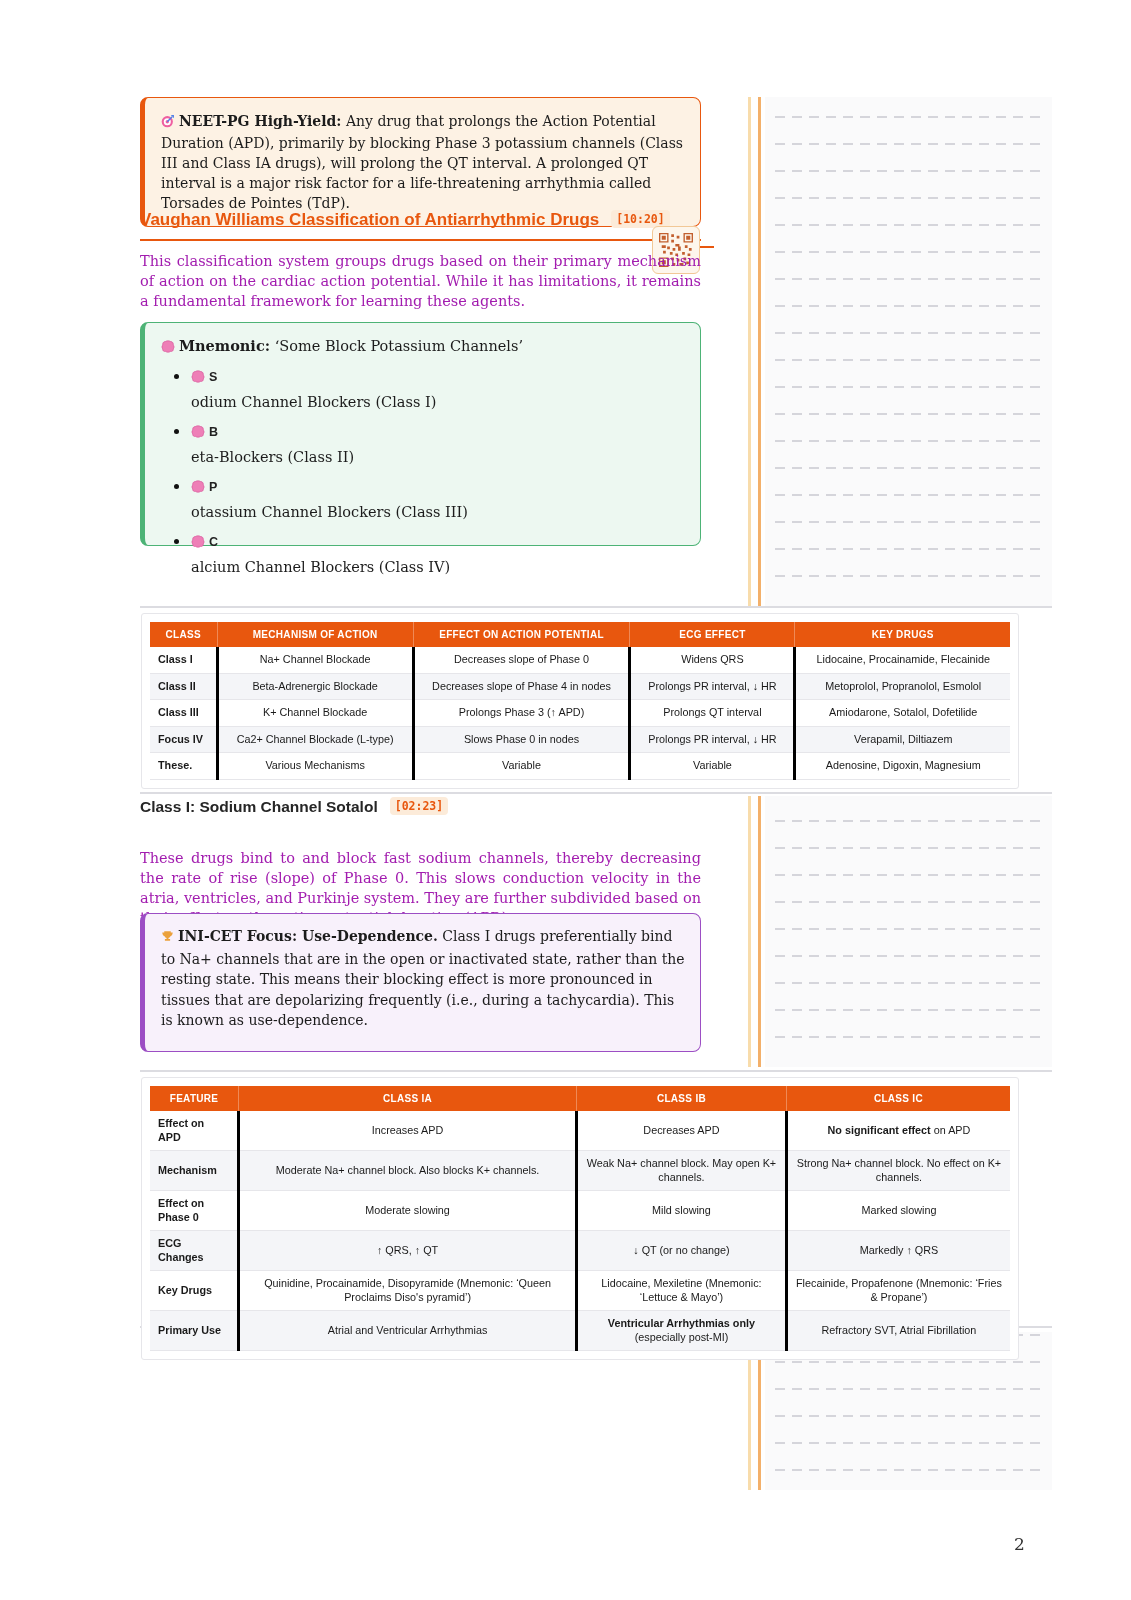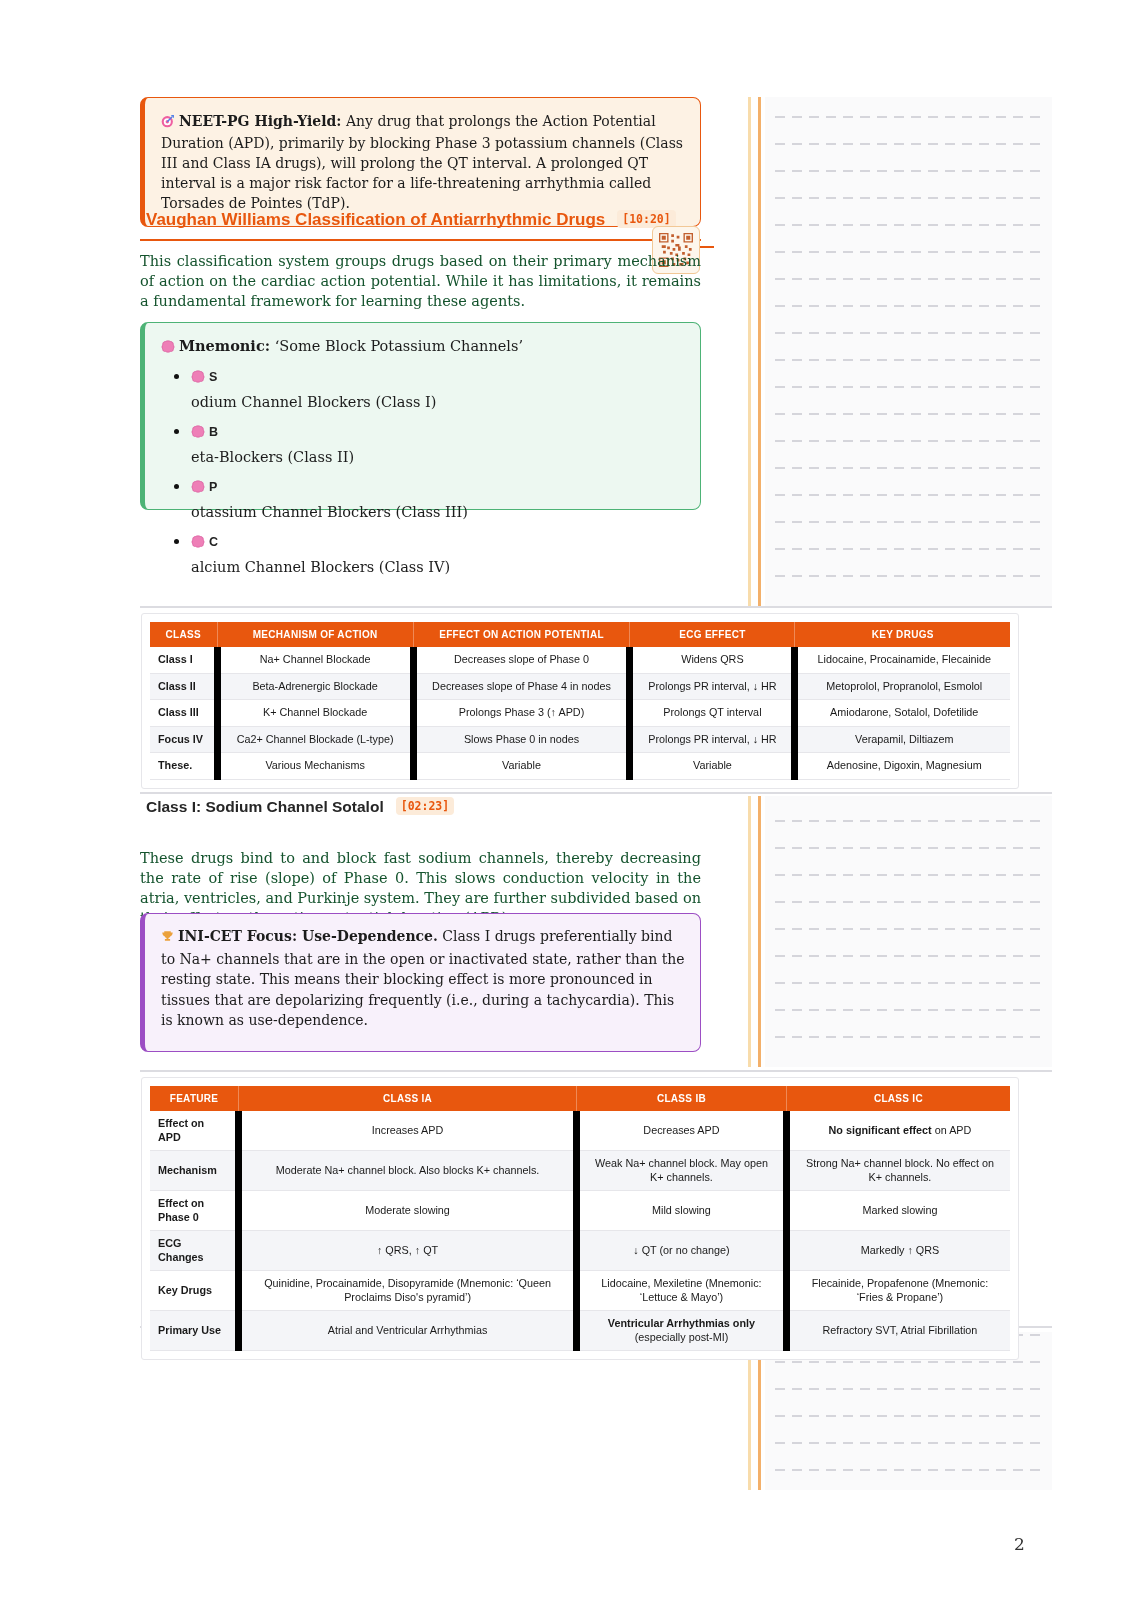--- a/index.html
+++ b/index.html
@@ -14,31 +14,31 @@
              padding:13px 15px 13px 16px;font-size:14px;line-height:20px;}
   .co-green{border:1.5px solid #4db376;border-left:5px solid #4db376;background:#edf8f1;
             padding:13px 16px;font-size:14.5px;line-height:20px;}
   .co-purple{border:1.5px solid #9c4ec4;border-left:5px solid #9c4ec4;background:#f8f1fb;
              padding:12px 15px 12px 16px;font-size:14px;line-height:20.5px;}
   .callout b{font-weight:700;}
 
   .icon{display:inline-block;vertical-align:-2px;margin-right:4px;}
 
   
-  .sec-head{position:absolute;left:140px;width:561px;white-space:nowrap;margin-left:6px;}
+  .sec-head{position:absolute;left:140px;width:561px;white-space:nowrap;}
   .h-orange{font-size:17px;font-weight:700;color:#e8570e;}
   .h-dark{font-size:15.5px;font-weight:700;color:#262626;}
   .badge{display:inline-block;margin-left:12px;font-family:"DejaVu Sans Mono",monospace;
          font-size:11.5px;font-weight:700;color:#e8570e;background:#fcebd9;border-radius:4px;
          padding:2px 5px;vertical-align:2px;}
   .underline{position:absolute;height:2px;background:#e8570e;}
 
   
   .para{position:absolute;left:140px;width:561px;margin:0;text-align:justify;
-        font-family:"DejaVu Serif","Liberation Serif",serif;font-size:14.5px;line-height:20px;color:#14532d;}
+        font-family:"DejaVu Serif","Liberation Serif",serif;font-size:14.5px;line-height:20px;color:#a21caf;}
 
   
   .mnemo-title{font-size:14.5px;line-height:20px;margin-bottom:6px;}
   .mnemo-item{position:relative;padding-left:30px;margin-top:4px;}
   .mnemo-head{position:relative;line-height:25px;}
   .dot{position:absolute;left:-17px;top:10px;width:5px;height:5px;border-radius:50%;background:#111;}
   .mnemo-letter{font-family:"Liberation Sans",sans-serif;font-size:12.5px;font-weight:700;color:#222;}
   .mnemo-text{line-height:25px;font-size:14.5px;}
 
   
@@ -54,21 +54,21 @@
 
   
   .tcard{position:absolute;left:141px;width:878px;box-sizing:border-box;background:#fff;
          border:1px solid #e6e6ea;border-radius:3px;padding:8px;}
   table.dt{width:100%;border-collapse:collapse;table-layout:fixed;
            font-family:"Liberation Sans","DejaVu Sans",sans-serif;font-size:10.8px;color:#1a1a1a;}
   table.dt th{background:#e8570e;color:#fff;font-size:10px;font-weight:700;letter-spacing:.3px;
               padding:7px 4px;text-align:center;border-right:1px solid rgba(255,255,255,.3);}
   table.dt th:last-child{border-right:none;}
   table.dt td{padding:6px 8px;text-align:center;line-height:13.5px;
-              border-bottom:1px solid #e6e6ea;border-right:7px solid #000000;}
+              border-bottom:1px solid #e6e6ea;border-right:3px solid #000000;}
   table.dt td:last-child{border-right:none;}
   table.dt tr:nth-child(even) td{background:#f4f5f8;}
   table.dt td.rowlabel{text-align:left;font-weight:700;}
   table.dt td b{font-weight:700;}
 
   
   .qr-chip{position:absolute;left:652px;top:226px;width:48px;height:48px;box-sizing:border-box;
            background:#fdf6ec;border:1px solid #f2c896;border-radius:6px;padding:6px;}
   .qr-stub{position:absolute;left:699px;top:246px;width:15px;height:2px;background:#e8570e;}
 
@@ -99,21 +99,21 @@
     <svg width="34" height="34" viewBox="0 0 25 25">
       <path d="M0 0h7v7H0z M18 0h7v7h-7z M0 18h7v7H0z" fill="#c25f2e"></path>
       <path d="M1 1h5v5H1z M19 1h5v5h-5z M1 19h5v5H1z" fill="#fdf6ec"></path>
       <path d="M2 2h3v3H2z M20 2h3v3h-3z M2 20h3v3H2z" fill="#c25f2e"></path>
       <path d="M9 1h2v2H9z M13 2h2v2h-2z M9 5h2v2H9z M12 8h3v2h-3z M2 9h3v2H2z M6 10h2v2H6z M10 11h2v2h-2z M14 10h2v3h-2z M19 9h2v2h-2z M22 11h2v2h-2z M3 13h2v2H3z M8 14h2v2H8z M12 15h2v2h-2z M17 14h2v2h-2z M21 15h2v2h-2z M9 18h2v2H9z M13 19h2v2h-2z M18 18h2v2h-2z M10 22h2v2h-2z M15 22h3v2h-3z M20 21h2v2h-2z" fill="#c25f2e"></path>
     </svg>
   </div>
 
   <p class="para" style="top:251px;">This classification system groups drugs based on their primary mechanism of action on the cardiac action potential. While it has limitations, it remains a fundamental framework for learning these agents.</p>
 
-  <div class="callout co-green" style="top:322px;height:188px;">
+  <div class="callout co-green" style="top:322px;height:224px;">
     <div class="mnemo-title"><span class="icon"><svg width="14" height="13" viewBox="0 0 20 18">
             <path fill="#ee7fb7" stroke="#d9569b" stroke-width="1" d="M6 2 C3 2 2 5 2.5 7 C1 8 1 11 2.5 12.5 C2 15 4 16.5 6.5 16 C8 17.5 12 17.5 13.5 16 C16 16.5 18 15 17.5 12.5 C19 11 19 8 17.5 7 C18 5 17 2 14 2 C12 .5 8 .5 6 2 Z"></path>
           </svg></span><b>Mnemonic:</b><span> ‘Some Block Potassium Channels’</span></div>
     <div id="mnemo-list">
         <div class="mnemo-item">
           <div class="mnemo-head"><span class="dot"></span><svg width="14" height="13" viewBox="0 0 20 18" class="icon">
               <path fill="#ee7fb7" stroke="#d9569b" stroke-width="1" d="M6 2 C3 2 2 5 2.5 7 C1 8 1 11 2.5 12.5 C2 15 4 16.5 6.5 16 C8 17.5 12 17.5 13.5 16 C16 16.5 18 15 17.5 12.5 C19 11 19 8 17.5 7 C18 5 17 2 14 2 C12 .5 8 .5 6 2 Z"></path>
             </svg><b class="mnemo-letter">S</b></div>
           <div class="mnemo-text">odium Channel Blockers (Class I)</div>
         </div>

